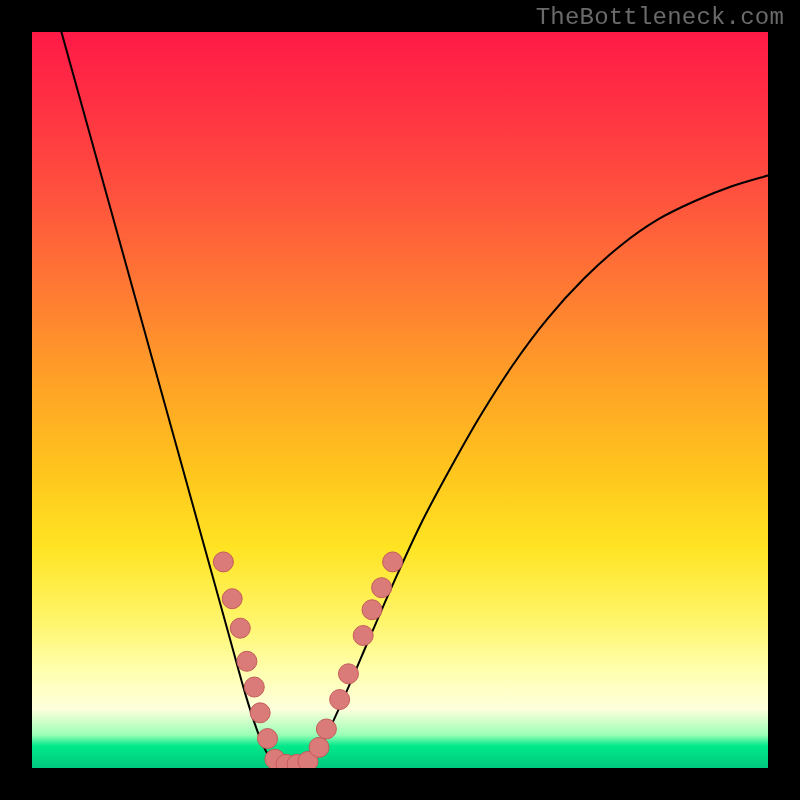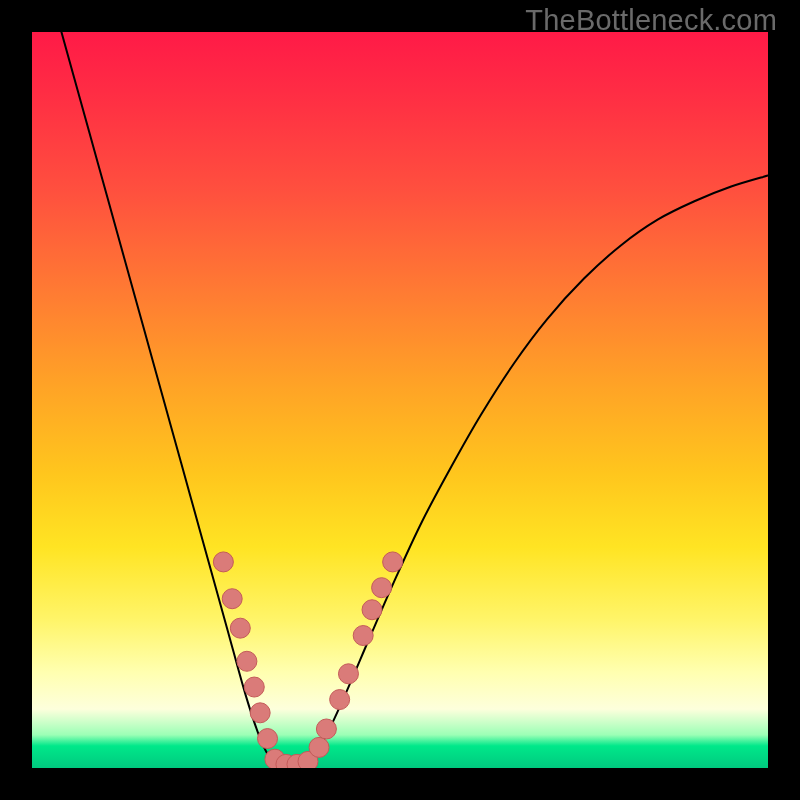--- a/index.html
+++ b/index.html
@@ -13,27 +13,28 @@
   }
   .stage {
     position: relative;
     width: 800px;
     height: 800px;
     background: #000;
   }
   .watermark {
     position: absolute;
     top: 4px;
-    right: 23px;
+    right: 16px;
     color: #6a6a6a;
-    font-size: 29px;
+    font-size: 24px;
     font-weight: 500;
     letter-spacing: 0.2px;
     z-index: 10;
     user-select: none;
+    font-family: Liberation Mono, monospace;
   }
   .plot {
     position: absolute;
     left: 32px;
     top: 32px;
     width: 736px;
     height: 736px;
     overflow: hidden;
   }
   .gradient {

